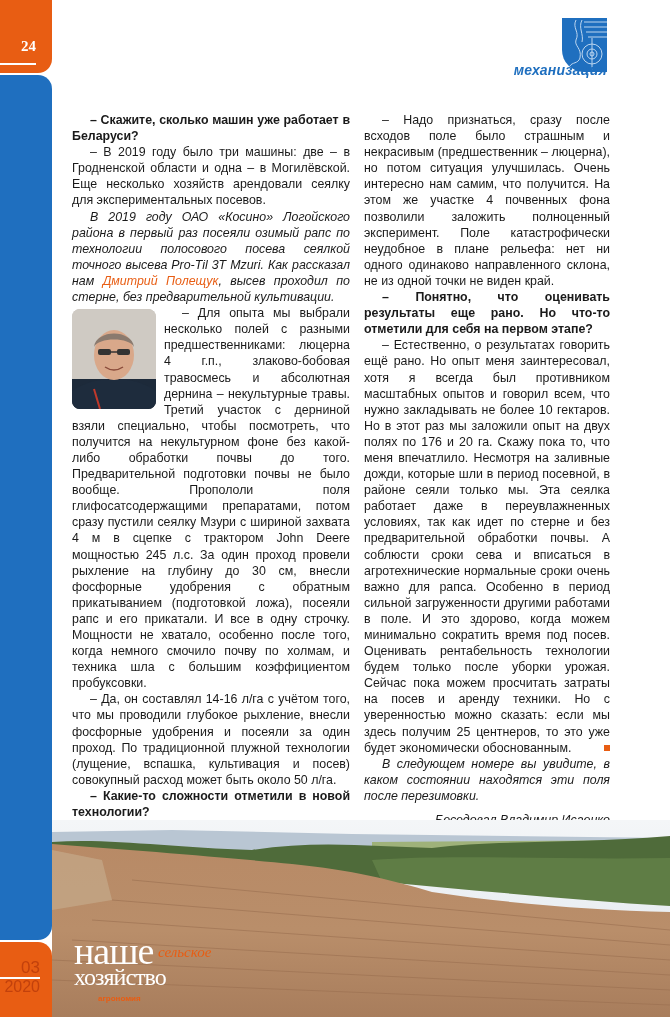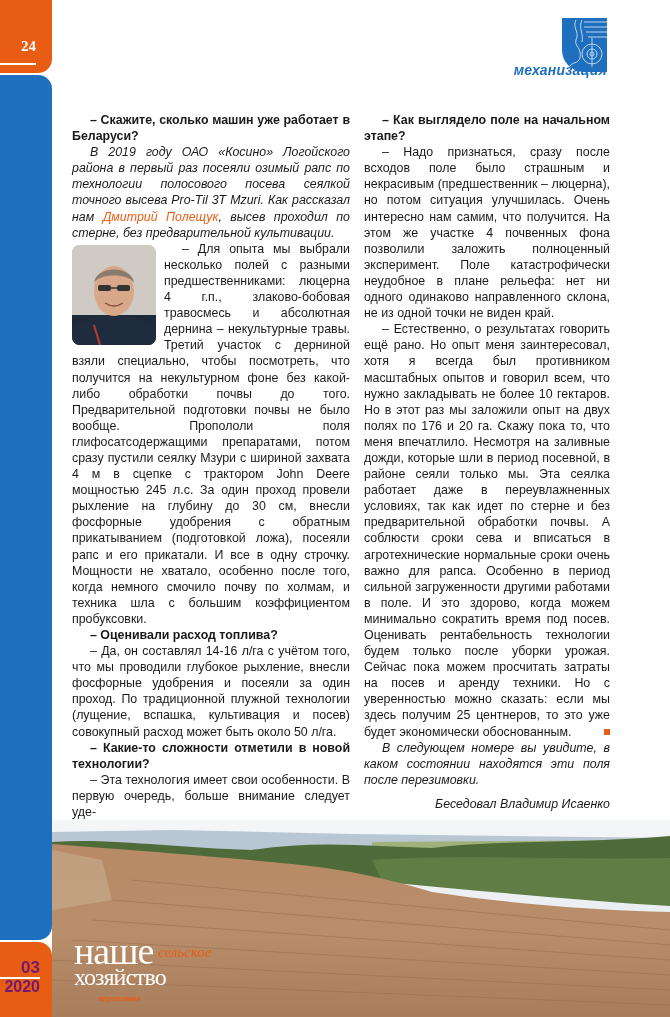--- a/index.html
+++ b/index.html
@@ -1,21 +1,21 @@
 <!DOCTYPE html>
 <html><head>
 <meta charset="utf-8">
 <style>
   html, body { margin:0; padding:0; }
   body { width:670px; height:1017px; position:relative; overflow:hidden; background:#ffffff; font-family:"Liberation Sans", sans-serif; color:#1a1a1a; }
   .tab-orange-top { position:absolute; left:0; top:0; width:52px; height:73px; background:#e85d13; border-bottom-right-radius:14px; }
   .tab-blue { position:absolute; left:0; top:75px; width:52px; height:865px; background:#1f6fbf; border-top-right-radius:14px; border-bottom-right-radius:14px; }
   .tab-orange-bottom { position:absolute; left:0; top:942px; width:52px; height:75px; background:#e85d13; border-top-right-radius:14px; }
   .page-num { position:absolute; left:0; top:38px; width:36px; text-align:right; color:#fff; font-weight:bold; font-size:15px; border-bottom:2px solid #fff; padding-bottom:8px;font-family:Liberation Serif, serif; }
-  .issue { position:absolute; left:0; top:958px; width:40px; text-align:right; color:#701a75; font-weight:bold; }
+  .issue { position:absolute; left:0; top:958px; width:40px; text-align:right; color:#c2410c; font-weight:normal; }
   .issue .num { font-size:17px; border-bottom:2px solid #fff; display:block; line-height:19px; }
   .issue .year { font-size:16px; display:block; line-height:16px; }
   .section-icon { position:absolute; left:562px; top:18px; width:45px; height:54px; background:#1f6fbf; border-bottom-left-radius:22px; overflow:hidden; }
   .section-label { position:absolute; right:63px; top:62px; font-weight:bold; font-size:14px; color:#1f6fbf; letter-spacing:0.2px;font-style:italic; }
   .col { position:absolute; top:112px; font-size:12.4px; line-height:16.1px; text-align:justify; hyphens:manual; }
   .col-left { left:72px; width:278px; }
   .col-right { left:364px; width:246px; }
   .col p { margin:0; text-indent:18px; }
   .col p.noind { text-indent:0; }
   .q { font-weight:bold; }
@@ -53,45 +53,45 @@
       <path d="M14 2 C10 10 18 14 14 22 C12 28 20 30 18 40 C16 46 10 44 8 48"></path>
       <path d="M20 2 C16 10 22 16 20 24"></path>
       <line x1="30" y1="20" x2="30" y2="52"></line>
     </g>
   </svg>
 </div>
 <div class="section-label">механизация</div>
 
 <div class="col col-left">
   <p class="q">– Скажите, сколько машин уже работает в Беларуси?</p>
+  <p>– В 2019 году было три машины: две – в Гродненской области и одна – в Могилёвской. Еще несколько хозяйств арендовали сеялку для экспериментальных посевов.</p>
   <p class="lead"><span>В 2019 году ОАО «Косино» Логойского района в первый раз посеяли озимый рапс по технологии полосового посева сеялкой точного высева Pro-Til 3T Mzuri. Как рассказал нам </span><span class="name">Дмитрий Полещук</span><span>, высев проходил по стерне, без предварительной культивации.</span></p>
   <div class="portrait">
     <svg width="84" height="100" viewBox="0 0 84 100">
       <rect width="84" height="100" fill="#cfcac3"></rect>
       <rect y="70" width="84" height="30" fill="#1d2a3a"></rect>
       <path d="M0 100 L0 82 C14 72 30 70 42 70 C54 70 70 72 84 82 L84 100 Z" fill="#1e2c3d"></path>
       <path d="M22 80 L28 100" stroke="#c0392b" stroke-width="2"></path>
       <ellipse cx="42" cy="46" rx="20" ry="25" fill="#d9a88a"></ellipse>
       <path d="M22 38 C24 20 60 20 62 38 C58 28 26 28 22 38 Z" fill="#8b7a6e"></path>
       <rect x="26" y="40" width="13" height="6" rx="2" fill="#333"></rect>
       <rect x="45" y="40" width="13" height="6" rx="2" fill="#333"></rect>
       <line x1="39" y1="43" x2="45" y2="43" stroke="#333" stroke-width="1.5"></line>
       <path d="M33 58 Q42 64 51 58" stroke="#8a4b3a" stroke-width="1.5" fill="none"></path>
     </svg>
   </div>
   <p>– Для опыта мы выбрали несколько полей с разными предшественниками: люцерна 4 г.п., злаково-бобовая травосмесь и абсолютная дернина – некультурные травы. Третий участок с дерниной взяли специально, чтобы посмотреть, что получится на некультурном фоне без какой-либо обработки почвы до того. Предварительной подготовки почвы не было вообще. Пропололи поля глифосатсодержащими препаратами, потом сразу пустили сеялку Мзури с шириной захвата 4 м в сцепке с трактором John Deere мощностью 245 л.с. За один проход провели рыхление на глубину до 30 см, внесли фосфорные удобрения с обратным прикатыванием (подготовкой ложа), посеяли рапс и его прикатали. И все в одну строчку. Мощности не хватало, особенно после того, когда немного смочило почву по холмам, и техника шла с большим коэффициентом пробуксовки.</p>
-  <p class="q">– Оценивали расход топлива?</p>
   <p>– Да, он составлял 14-16 л/га с учётом того, что мы проводили глубокое рыхление, внесли фосфорные удобрения и посеяли за один проход. По традиционной плужной технологии (лущение, вспашка, культивация и посев) совокупный расход может быть около 50 л/га.</p>
   <p class="q">– Какие-то сложности отметили в новой технологии?</p>
   <p>– Эта технология имеет свои особенности. В первую очередь, больше внимание следует уде-</p>
 </div>
 
 <div class="col col-right">
-  <p class="q">– Как выглядело поле на начальном этапе?</p>
   <p>– Надо признаться, сразу после всходов поле было страшным и некрасивым (предшественник – люцерна), но потом ситуация улучшилась. Очень интересно нам самим, что получится. На этом же участке 4 почвенных фона позволили заложить полноценный эксперимент. Поле катастрофически неудобное в плане рельефа: нет ни одного одинаково направленного склона, не из одной точки не виден край.</p>
+  <p class="q">– Понятно, что оценивать результаты еще рано. Но что-то отметили для себя на первом этапе?</p>
   <p><span>– Естественно, о результатах говорить ещё рано. Но опыт меня заинтересовал, хотя я всегда был противником масштабных опытов и говорил всем, что нужно закладывать не более 10 гектаров. Но в этот раз мы заложили опыт на двух полях по 176 и 20 га. Скажу пока то, что меня впечатлило. Несмотря на заливные дожди, которые шли в период посевной, в районе сеяли только мы. Эта сеялка работает даже в переувлажненных условиях, так как идет по стерне и без предварительной обработки почвы. А соблюсти сроки сева и вписаться в агротехнические нормальные сроки очень важно для рапса. Особенно в период сильной загруженности другими работами в поле. И это здорово, когда можем минимально сократить время под посев. Оценивать рентабельность технологии будем только после уборки урожая. Сейчас пока можем просчитать затраты на посев и аренду техники. Но с уверенностью можно сказать: если мы здесь получим 25 центнеров, то это уже будет экономически обоснованным.</span><span class="end-mark"></span></p>
   <p class="lead">В следующем номере вы увидите, в каком состоянии находятся эти поля после перезимовки.</p>
   <p class="byline">Беседовал Владимир Исаенко</p>
 </div>
 
 <div class="photo">
   <svg width="618" height="197" viewBox="0 0 618 197" preserveAspectRatio="none">
     <defs>
       <linearGradient id="sky" x1="0" y1="0" x2="0" y2="1">
         <stop offset="0" stop-color="#f4f6f8"></stop>

